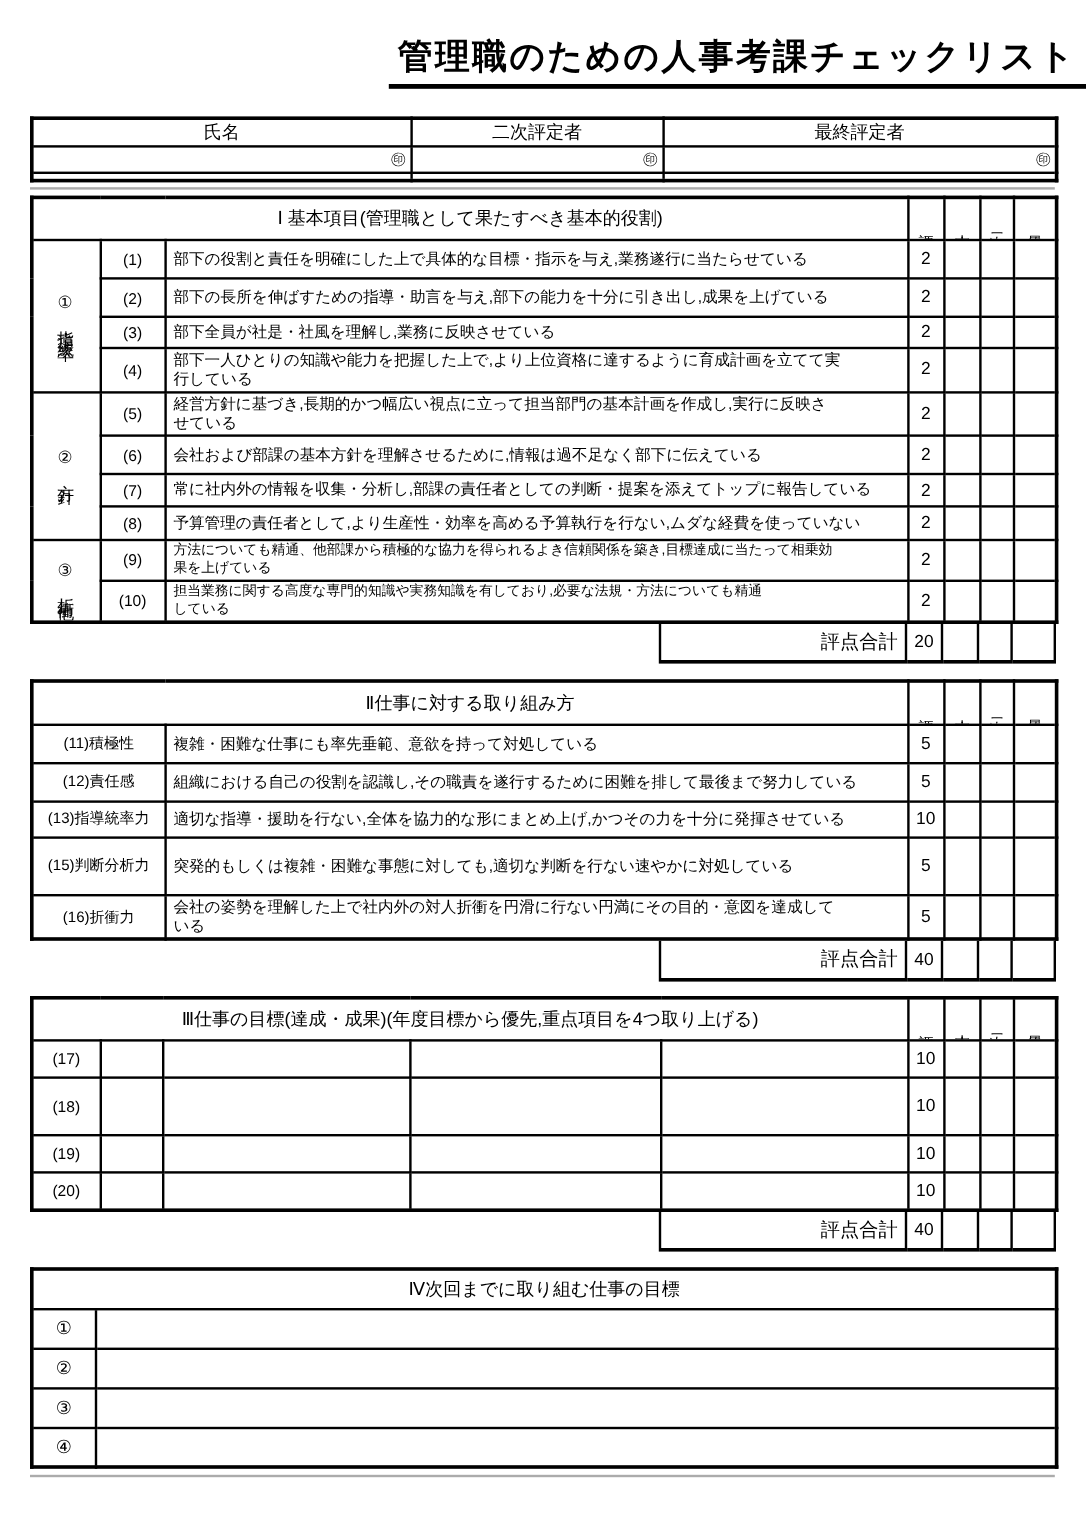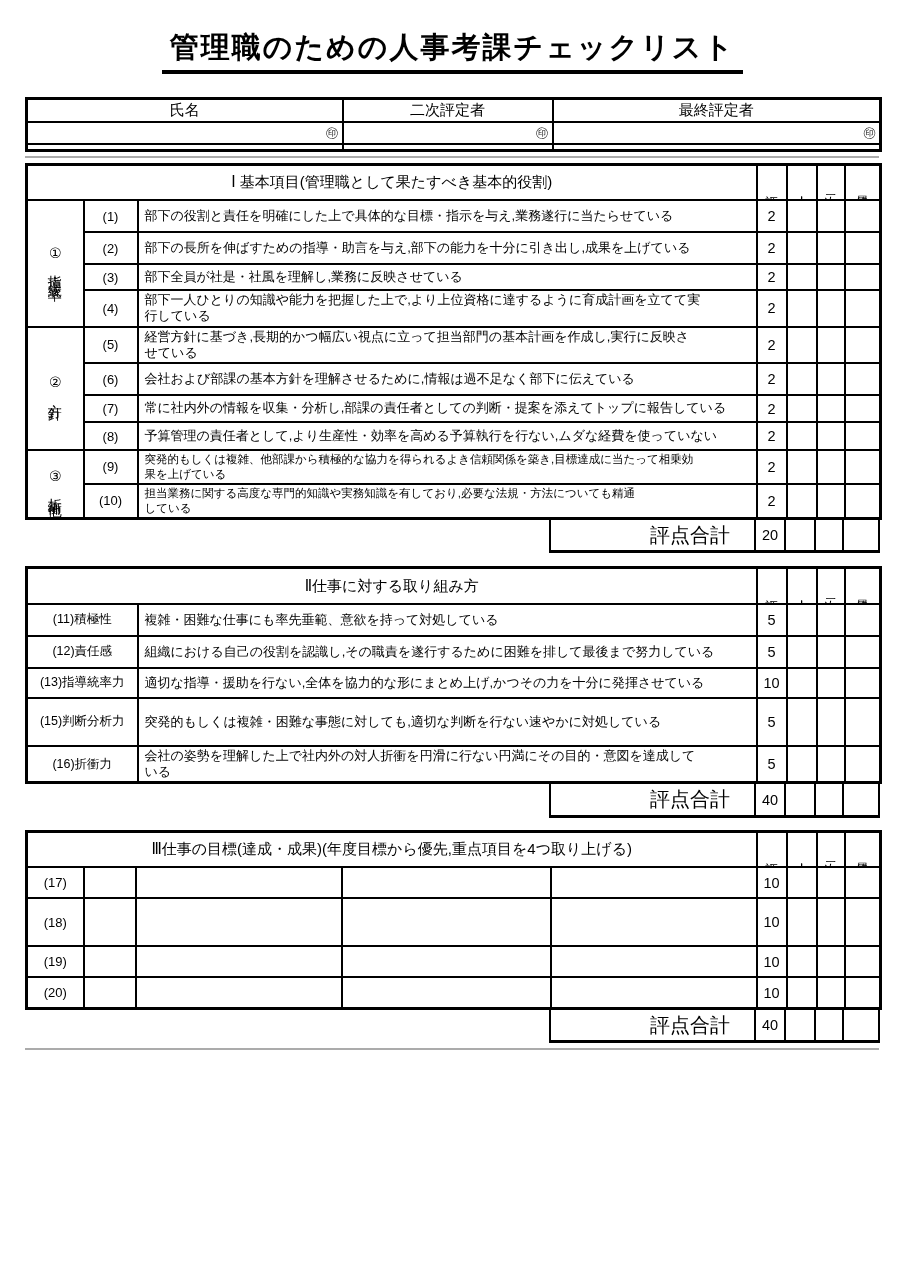--- a/index.html
+++ b/index.html
@@ -1,20 +1,20 @@
 <!DOCTYPE html>
 <html><head>
 <meta charset="utf-8">
 <style>
   * { margin:0; padding:0; box-sizing:border-box; }
   html,body { background:#fff; }
   body { width:905px; font-family:"Liberation Sans","DejaVu Sans",sans-serif; color:#000; }
   .doc { position:relative; width:905px; height:1280px; overflow:hidden; background:#fff; }
 
-  .title-wrap { text-align:center; padding-top:28px; }
+  .title-wrap { text-align:right; padding-top:28px; }
   .title { display:inline-block; font-size:29px; font-weight:bold; letter-spacing:2px;
            border-bottom:4px solid #000; padding:0 8px 2px; }
 
   table { border-collapse:collapse; table-layout:fixed; margin-left:25px; }
   .bt { border:3px solid #000; }
   td { border:2px solid #000; font-size:13px; vertical-align:middle; padding:1px 5px; overflow:hidden; }
   .sechead { font-size:15px; text-align:center; font-weight:normal; }
   .colhead { text-align:center; padding:1px 0; }
   .vs { display:inline-block; writing-mode:vertical-rl; text-orientation:upright; line-height:1.05;
         font-size:13px; letter-spacing:1px; }
@@ -26,21 +26,21 @@
   .num { text-align:center; font-size:13px; padding:1px 2px; }
   .lab { text-align:center; font-size:12.5px; padding:1px 2px; }
   .score { text-align:center; font-size:14.5px; padding:1px 2px; }
   .name-label { font-size:15px; text-align:center; }
   .seal-cell { text-align:right; font-size:13px; padding:1px 3px; }
   .thin td { padding:0; height:6px; }
   .mark { font-size:15px; text-align:center; }
 
   .total-table td { border:2px solid #000; border-top:none; border-bottom:3px solid #000; height:32px; }
   .total-table td.spacer { border:none; }
-  .total-lbl { text-align:right; font-size:20px; padding-right:24px; }
+  .total-lbl { text-align:right; font-size:16px; padding-right:6px; }
 
   .hairline { height:2px; background:#ababab; width:854px; margin-left:25px; }
 
   .mt-name { margin-top:23px; } .mt-hl1 { margin-top:4px; }
   .mt-t1 { margin-top:5px; } .mt-t2 { margin-top:13px; }
   .mt-t3 { margin-top:12px; } .mt-t4 { margin-top:13px; } .mt-hl2 { margin-top:5px; }
 </style>
 </head>
 <body>
 
@@ -159,21 +159,21 @@
       <td class="num">(8)</td>
       <td class="desc">予算管理の責任者として,より生産性・効率を高める予算執行を行ない,ムダな経費を使っていない</td>
       <td class="score">2</td>
       <td></td>
       <td></td>
       <td></td>
     </tr>
     <tr style="height:33px">
       <td class="vcell" rowspan="2"><span class="vg">③折衝他</span></td>
       <td class="num">(9)</td>
-      <td class="desc sm">突発的もしくは複雑、他部課から積極的な協力を得られるよき信頼関係を築き,目標達成に当たって相乗効
+      <td class="desc sm">方法についても精通、他部課から積極的な協力を得られるよき信頼関係を築き,目標達成に当たって相乗効
 果を上げている</td>
       <td class="score">2</td>
       <td></td>
       <td></td>
       <td></td>
     </tr>
     <tr style="height:33px">
       <td class="num">(10)</td>
       <td class="desc sm">担当業務に関する高度な専門的知識や実務知識を有しており,必要な法規・方法についても精通
 している</td>
@@ -369,16 +369,43 @@
       <td class="spacer"></td>
       <td class="total-lbl">評点合計</td>
       <td class="score">40</td>
       <td></td>
       <td></td>
       <td></td>
     </tr>
   </tbody>
     </table>
 
+  <table class="bt mt-t4">
+    <colgroup>
+        <col style="width:53px">
+        <col style="width:801px">
+    </colgroup>
+      <tbody>
+        <tr style="height:33px">
+      <td class="sechead" colspan="2">Ⅳ次回までに取り組む仕事の目標</td>
+    </tr>
+    <tr style="height:33px">
+      <td class="mark">①</td>
+      <td></td>
+    </tr>
+    <tr style="height:33px">
+      <td class="mark">②</td>
+      <td></td>
+    </tr>
+    <tr style="height:33px">
+      <td class="mark">③</td>
+      <td></td>
+    </tr>
+    <tr style="height:33px">
+      <td class="mark">④</td>
+      <td></td>
+    </tr>
+  </tbody>
+    </table>
 
   <div class="hairline mt-hl2"></div>
 
 </div>
 
 </body></html>

